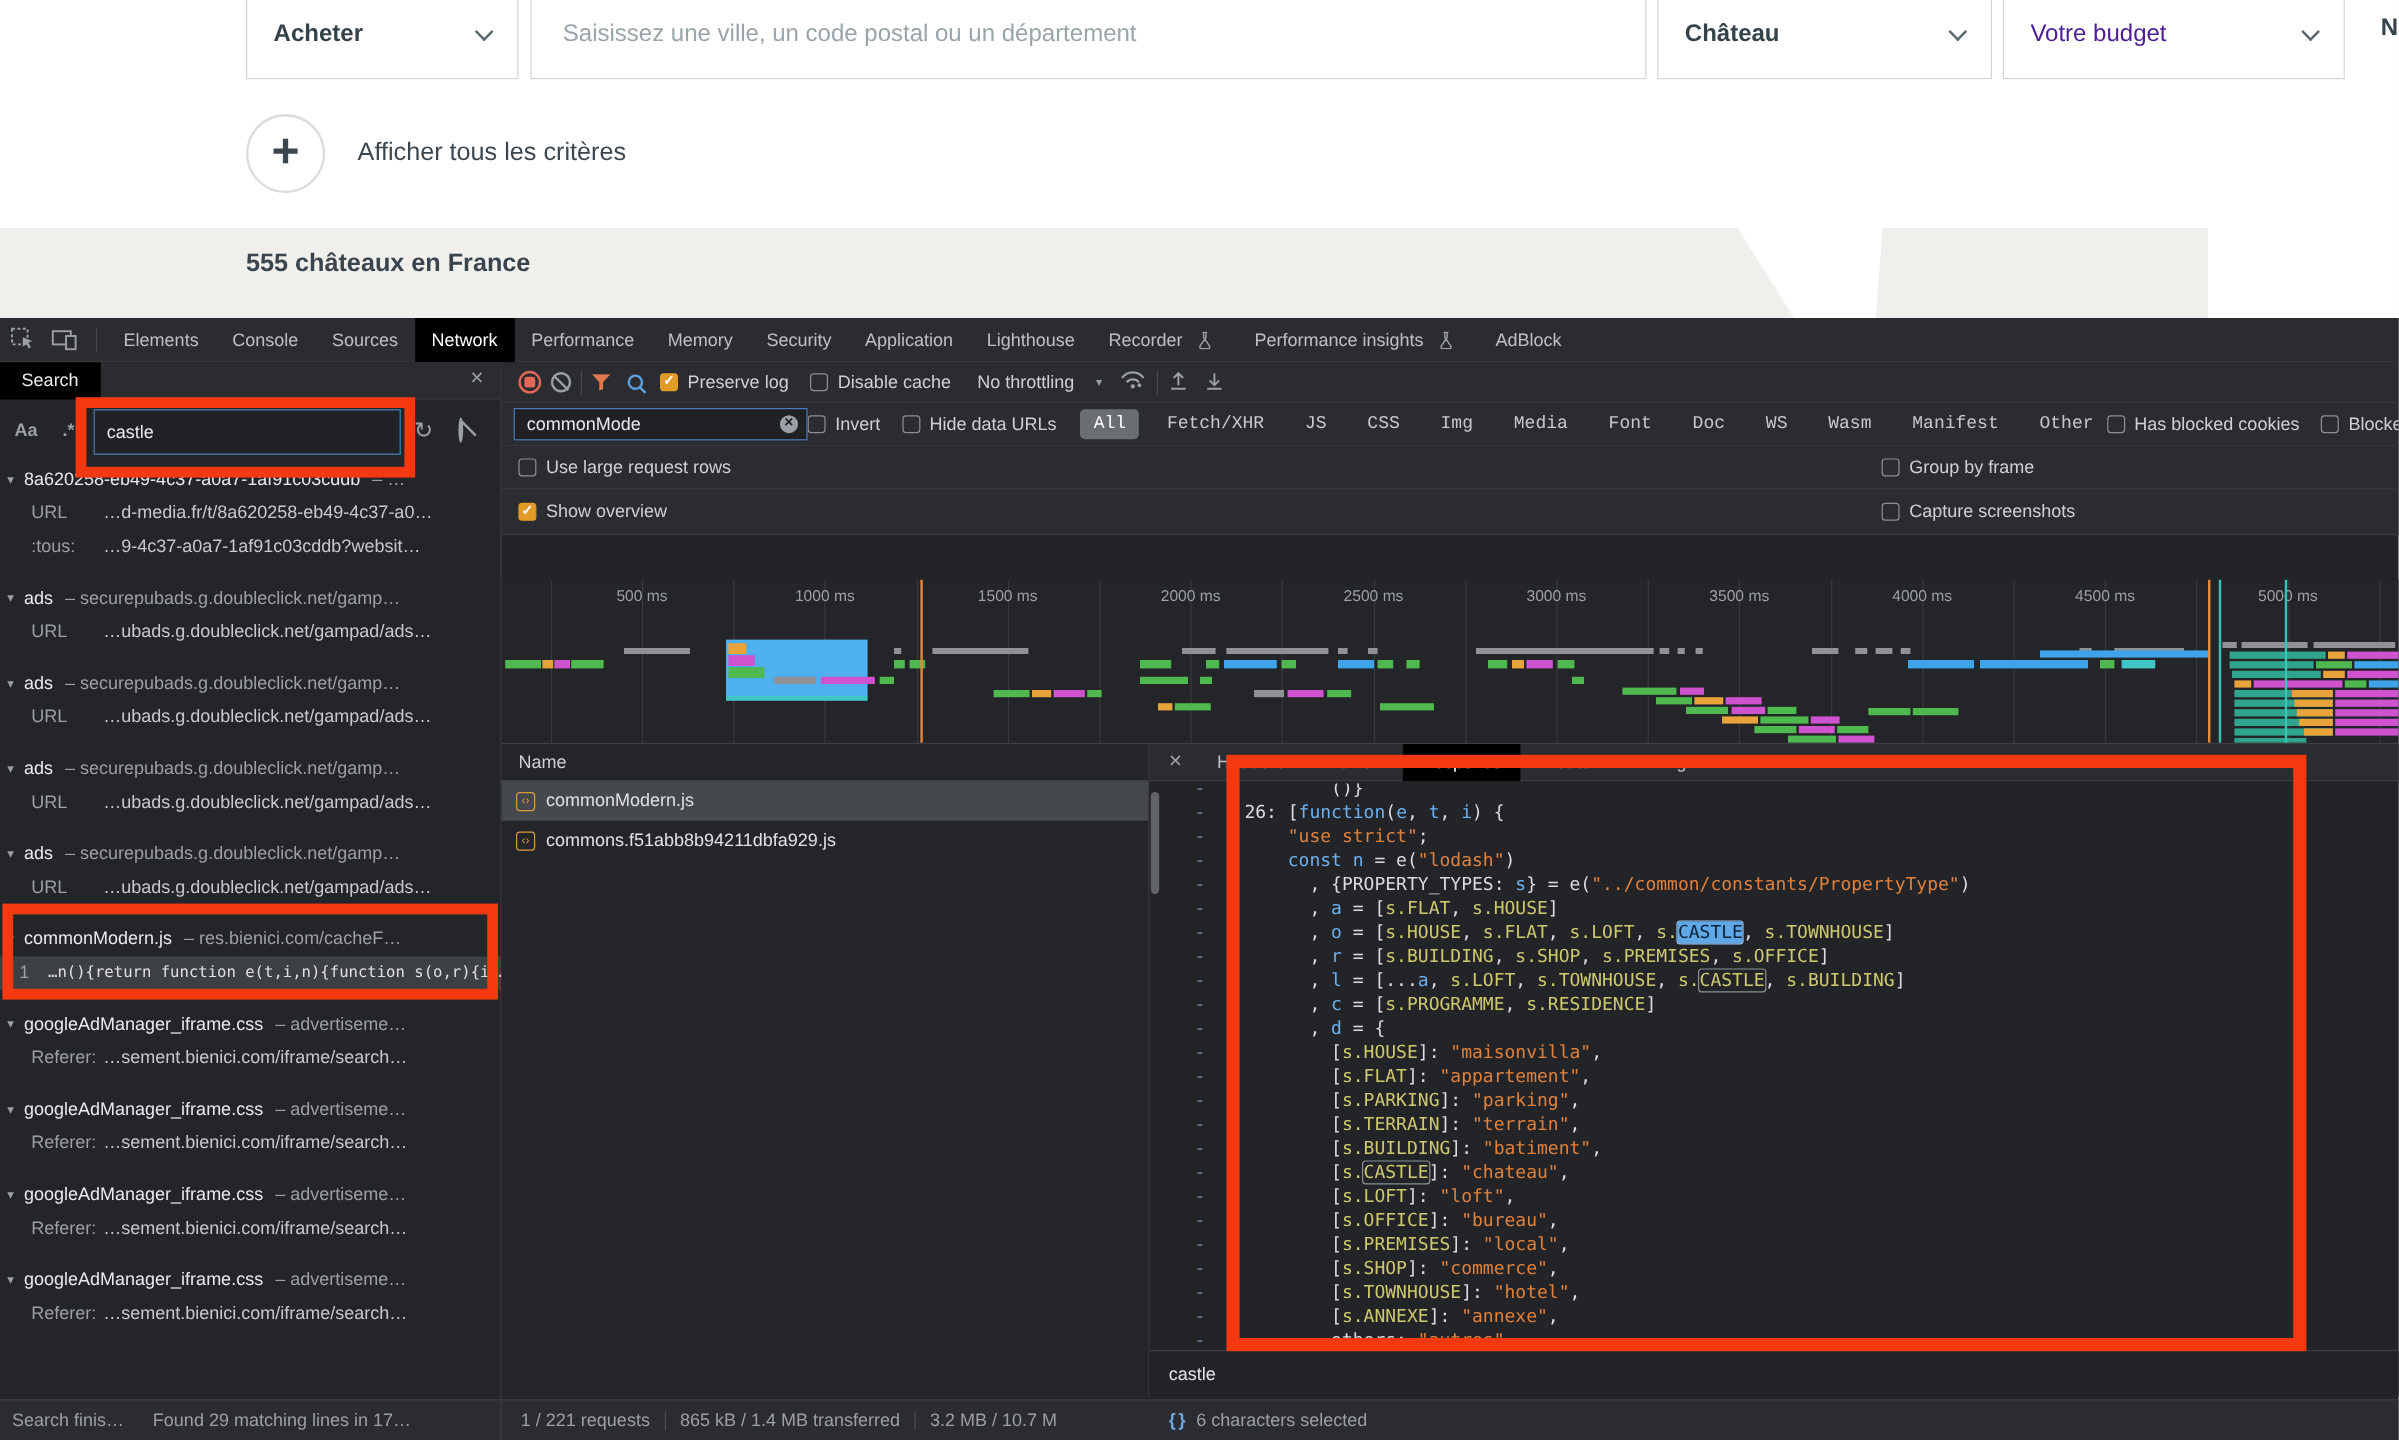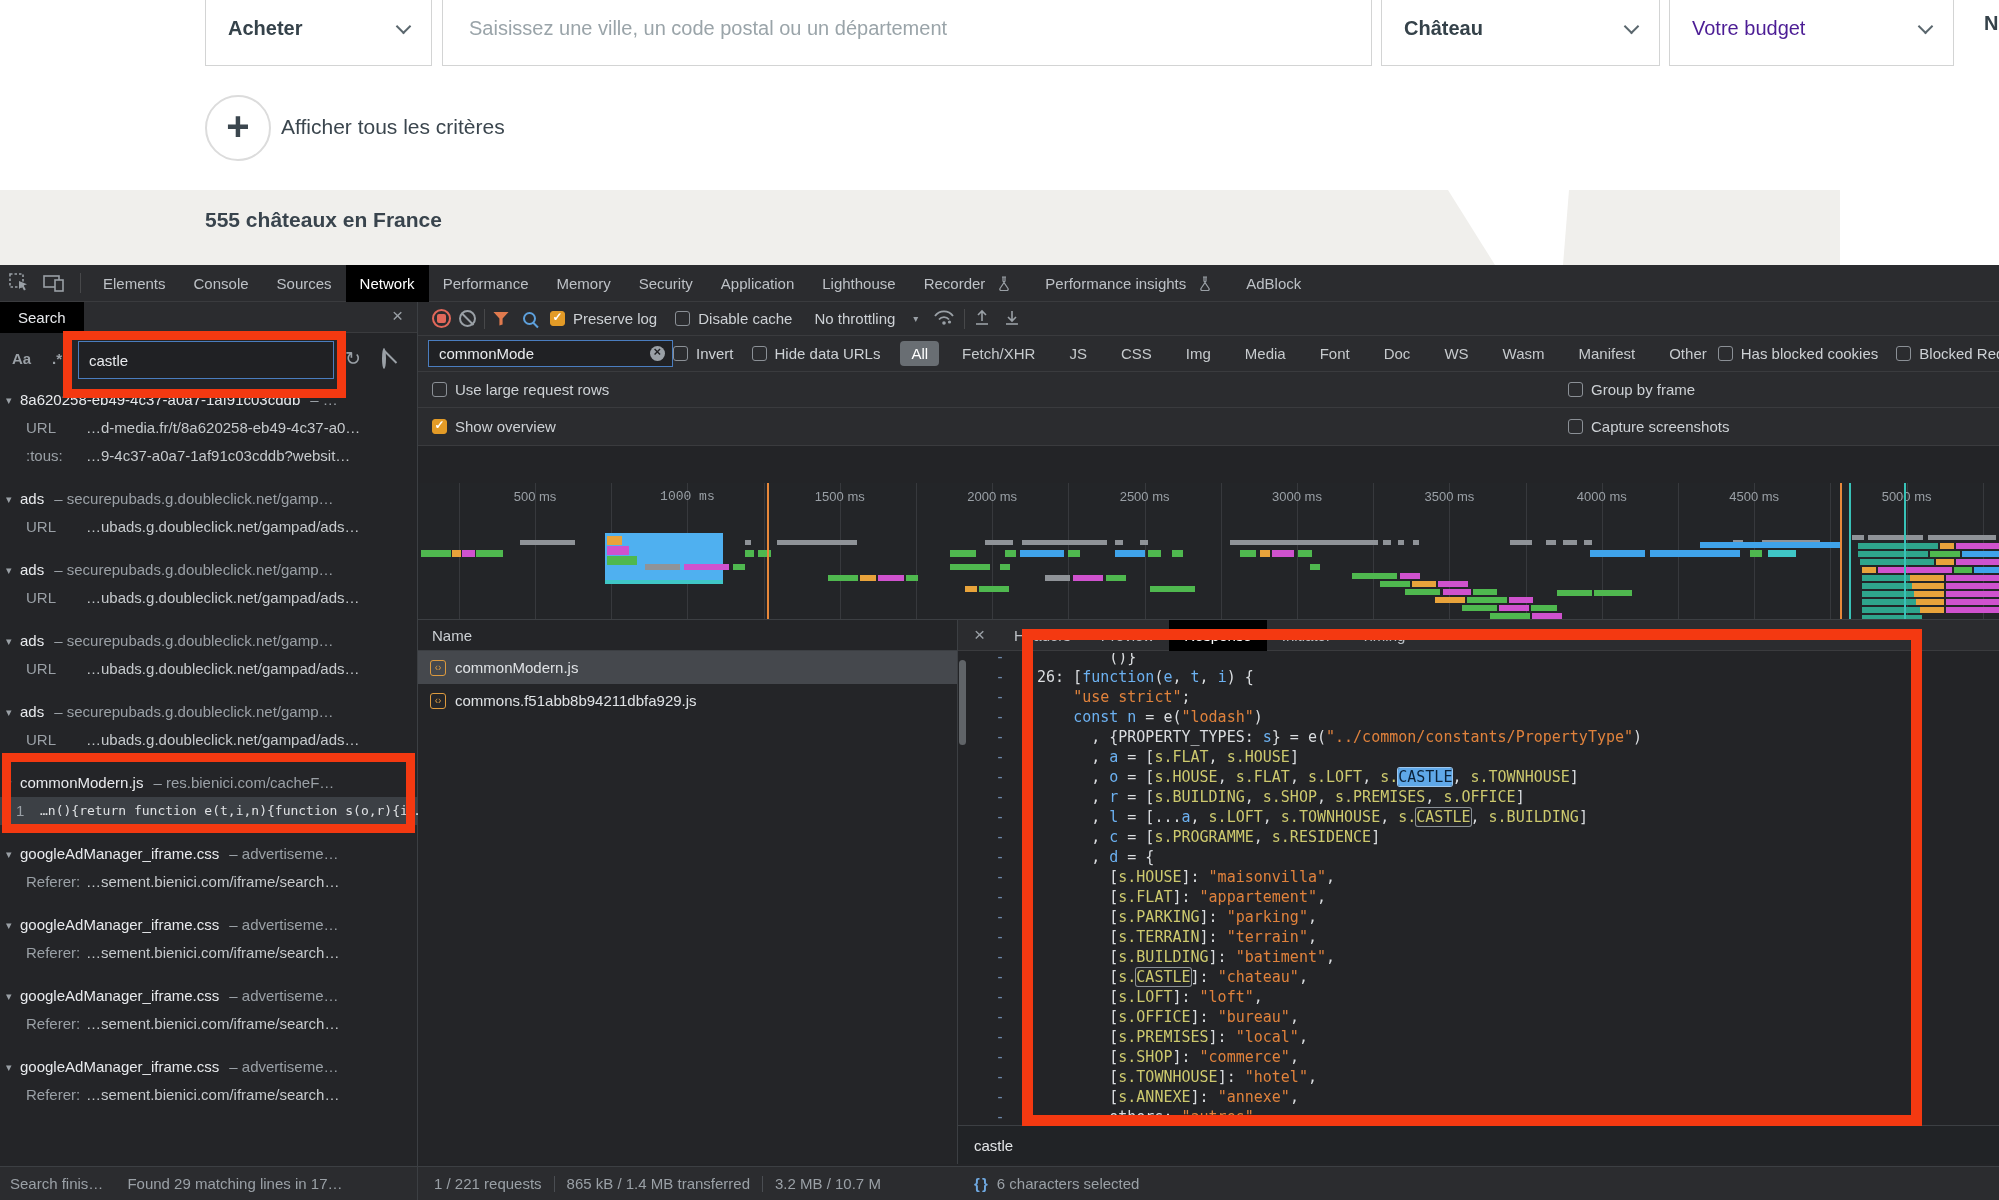--- a/index.html
+++ b/index.html
@@ -12,21 +12,21 @@
   .site-field .lbl.dim{font-weight:normal;color:#4c1d95;}
   .chev{width:9px;height:9px;border-right:2px solid #5b676e;border-bottom:2px solid #5b676e;
     transform:rotate(45deg);margin-top:-4px;}
   #loc-input{position:absolute;left:442px;top:-10px;width:930px;height:76px;border:1px solid #d3d4d4;
     font-size:20px;color:#35424a;padding:0 26px;box-sizing:border-box;outline:none;font-family:"Liberation Sans",sans-serif;}
   #loc-input::placeholder{color:#9aa4a9;}
   .ncut{position:absolute;left:1984px;top:12px;font-size:20px;font-weight:bold;color:#35424a;}
   .plus-circle{position:absolute;left:205px;top:95px;width:66px;height:66px;border:2px solid #dcdcdc;
     border-radius:50%;box-sizing:border-box;display:flex;align-items:center;justify-content:center;background:#fff;}
   .plus-glyph{color:#3b464e;font-size:40px;font-weight:bold;line-height:0;margin-top:-4px;}
-  .criteria-label{position:absolute;left:281px;top:115px;font-size:21px;color:#3b464e;}
+  .criteria-label{position:absolute;left:298px;top:115px;font-size:21px;color:#3b464e;}
   .band{position:absolute;left:0;top:190px;width:1840px;height:75px;background:#f0efec;}
   .band-heading{position:absolute;left:205px;top:18px;font-size:21px;font-weight:bold;color:#39444d;}
   .wedge{position:absolute;left:1440px;top:0;width:135px;height:75px;background:#fff;
     clip-path:polygon(8px 0,129px 0,123px 75px,55px 75px);}
   
   .dt{position:absolute;left:0;top:265px;width:1999px;height:935px;background:#232427;color:#cdd1d5;font-size:15px;}
   .dt-tabbar{position:absolute;left:0;top:0;width:100%;height:37px;background:#2b2c2f;border-bottom:1px solid #3a3b3e;
     display:flex;align-items:center;box-sizing:border-box;}
   .dt-tabbar .icn{margin:0 6px;display:flex;align-items:center;}
   .vdiv{width:1px;height:20px;background:#47484a;margin:0 8px;}
@@ -360,21 +360,21 @@
       <div class="ntb ntb2">
         <span id="filter-input-wrap">
           <input id="filter-input" value="commonMode" style="">
           <span class="circx"></span>
         </span>
         <span style="width:18px;"></span>
         <span class="cb"></span>
         <span class="tlabel">Invert</span>
         <span class="cb"></span>
         <span class="tlabel">Hide data URLs</span>
-        <span id="filter-pills" style="display:flex;align-items:center;gap:12px;margin-left:2px;">
+        <span id="filter-pills" style="display:flex;align-items:center;gap:12px;margin-left:2px;font-family:Liberation Mono, monospace;">
             <span class="pill on">All</span>
             <span class="pill">Fetch/XHR</span>
             <span class="pill">JS</span>
             <span class="pill">CSS</span>
             <span class="pill">Img</span>
             <span class="pill">Media</span>
             <span class="pill">Font</span>
             <span class="pill">Doc</span>
             <span class="pill">WS</span>
             <span class="pill">Wasm</span>
@@ -421,21 +421,21 @@
           <div class="grid" style="left: 955.2px;"></div>
           <div class="grid" style="left: 1031.4px;"></div>
           <div class="grid" style="left: 1107.6px;"></div>
           <div class="grid" style="left: 1183.8px;"></div>
           <div class="grid" style="left: 1260px;"></div>
           <div class="grid" style="left: 1336.2px;"></div>
           <div class="grid" style="left: 1412.4px;"></div>
           <div class="grid" style="left: 1488.6px;"></div>
           <div class="grid" style="left: 1564.8px;"></div>
           <div class="rlabel" style="left: 117px;">500 ms</div>
-          <div class="rlabel" style="left: 269.4px; font-family: Liberation Mono, monospace;">1000 ms</div>
+          <div class="rlabel" style="left: 269.4px;">1000 ms</div>
           <div class="rlabel" style="left: 421.8px;">1500 ms</div>
           <div class="rlabel" style="left: 574.2px;">2000 ms</div>
           <div class="rlabel" style="left: 726.6px;">2500 ms</div>
           <div class="rlabel" style="left: 879px;">3000 ms</div>
           <div class="rlabel" style="left: 1031.4px;">3500 ms</div>
           <div class="rlabel" style="left: 1183.8px;">4000 ms</div>
           <div class="rlabel" style="left: 1336.2px;">4500 ms</div>
           <div class="rlabel" style="left: 1488.6px;">5000 ms</div>
           <div class="wbar" style="left: 102px; top: 57px; width: 55px; height: 5px; background: rgb(143, 147, 152);"></div>
           <div class="wbar" style="left: 192px; top: 57px; width: 7px; height: 5px; background: rgb(143, 147, 152);"></div>

